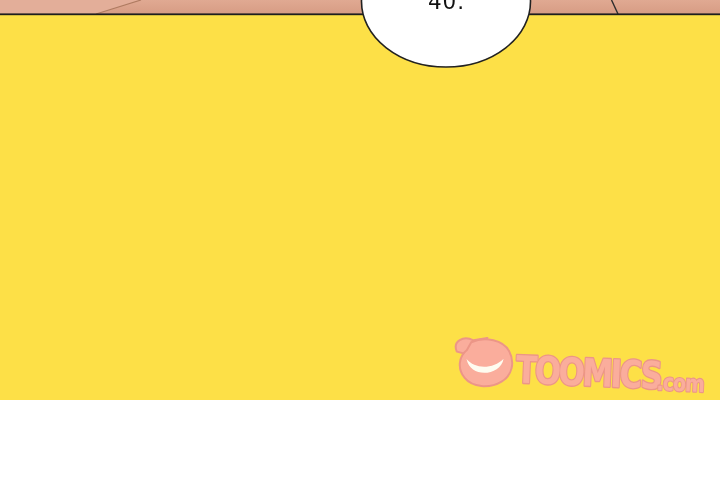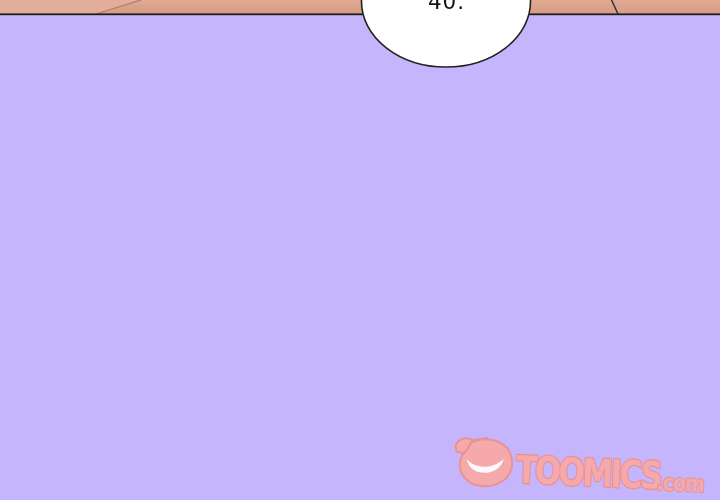--- a/index.html
+++ b/index.html
@@ -3,22 +3,22 @@
 <meta charset="utf-8">
 <style>
   html, body {
     margin: 0;
     padding: 0;
     background: #ffffff;
   }
   .page {
     position: relative;
     width: 720px;
-    height: 500px;
-    background: #c4b5fd;
+    height: 400px;
+    background: #fde047;
     overflow: hidden;
     font-family: "DejaVu Sans", sans-serif;
     text-decoration: underline;
   }
   .panel-strip {
     position: absolute;
     top: 0;
     left: 0;
     display: block;
   }

